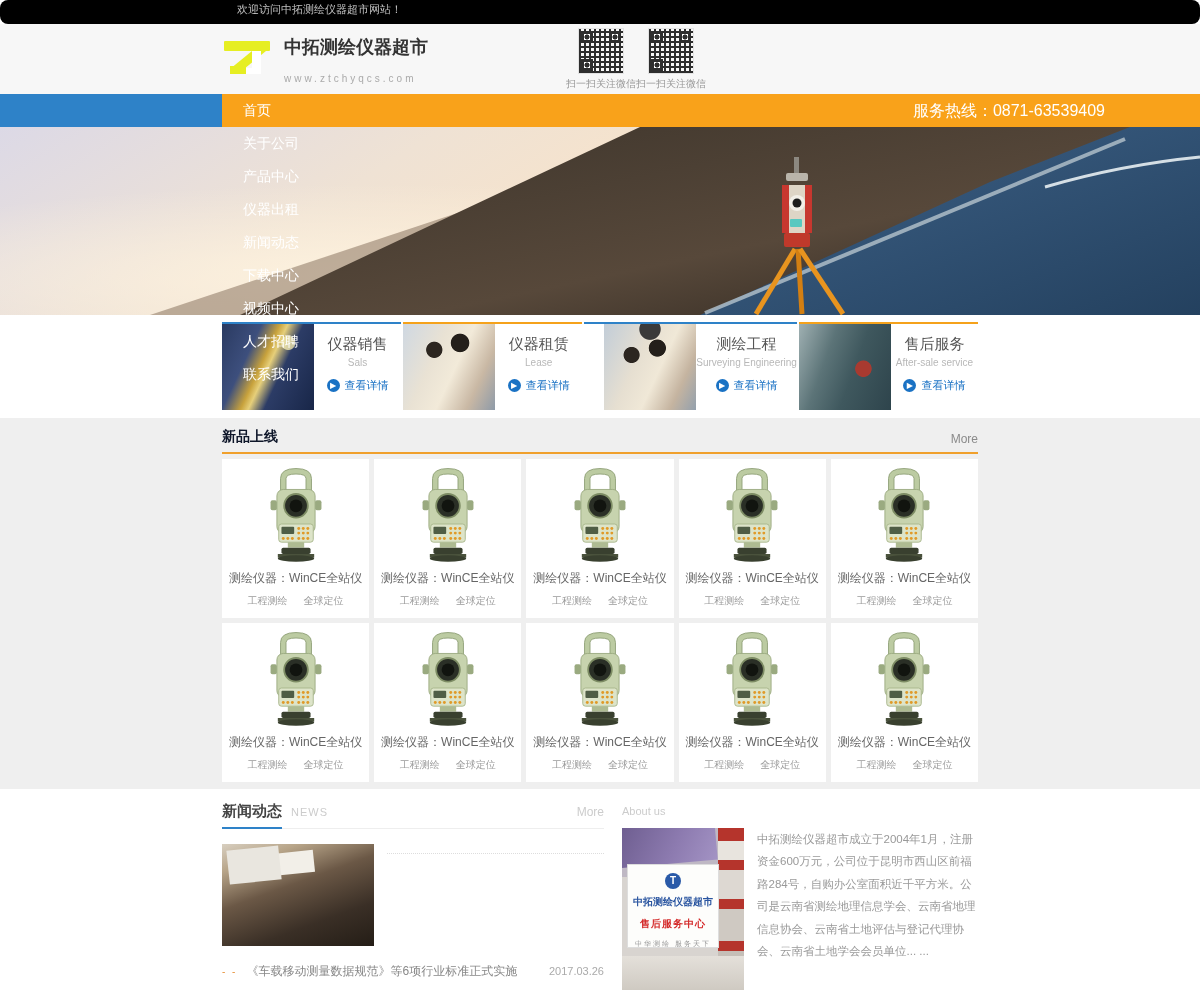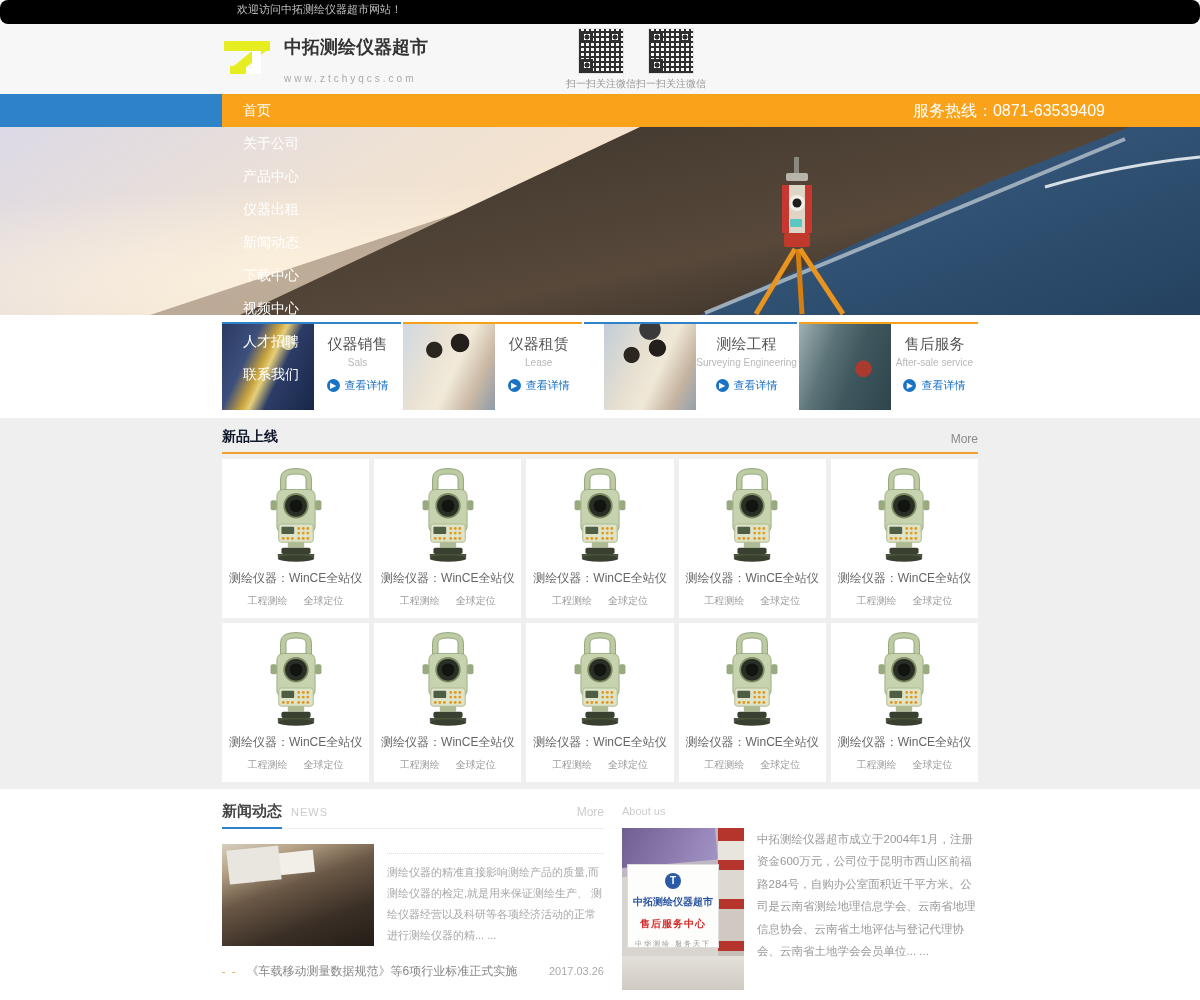--- a/index.html
+++ b/index.html
@@ -684,21 +684,20 @@
         <span class="news-title">新闻动态</span>
         <span class="news-sub">NEWS</span>
         <span class="news-more">More</span>
       </div>
       <div class="article">
         <div class="news-thumb">
             <div class="board"></div>
           </div>
         <div class="art-right">
           <div class="art-div"></div>
-          <div class="art-ex">测绘仪器的精准直接影响测绘产品的质量,而测绘仪器的检定,就是用来保证测绘生产、 测绘仪器经营以及科研等各项经济活动的正常进行测绘仪器的精... ...</div>
         </div>
       </div>
       <ul class="news-list">
           <li>
     <span class="nl-bullet">- -</span>
     <span class="nl-text">《车载移动测量数据规范》等6项行业标准正式实施</span>
     <span class="nl-date">2017.03.26</span>
   </li>
         </ul>
     </div>

